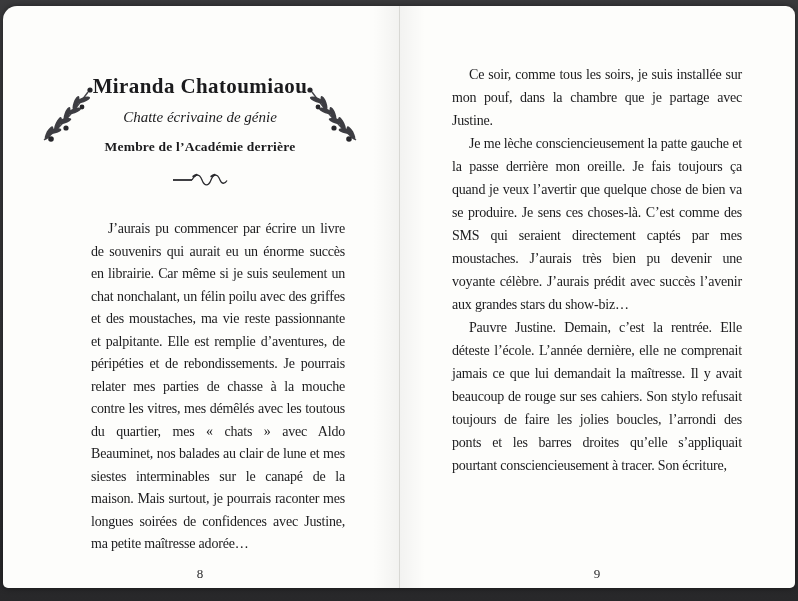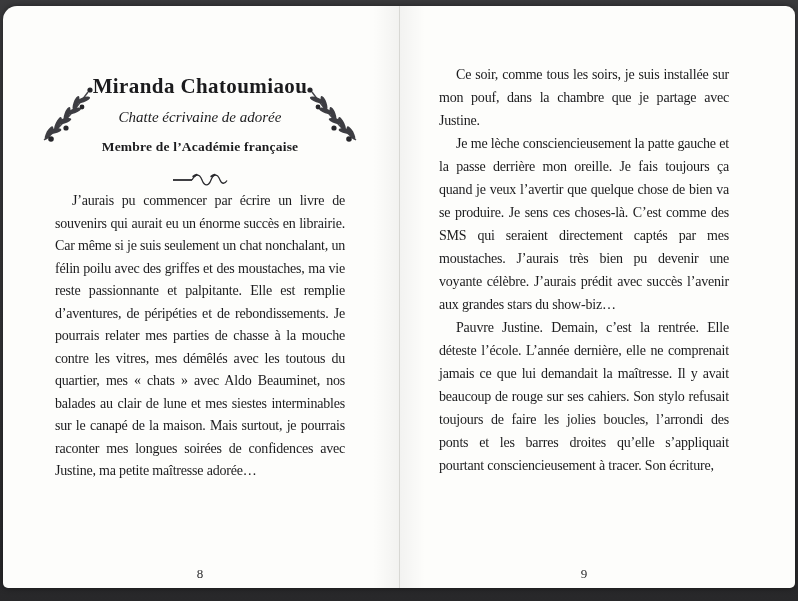--- a/index.html
+++ b/index.html
@@ -52,21 +52,21 @@
     background: linear-gradient(to left, rgba(0,0,0,0), rgba(0,0,0,0.045));
   }
   .page {
     position: absolute;
     top: 0;
     width: 290px;
     height: 100%;
     color: #1b1b1d;
   }
   .page-left  { left: 52px; }
-  .page-right { left: 436px; }
+  .page-right { left: 449px; }
 
   
   .chapter-header {
     position: absolute;
     top: 68px;
     left: 0;
     right: 0;
     text-align: center;
   }
   .chapter-title {
@@ -104,21 +104,21 @@
 
   
   .body-text {
     position: absolute;
     left: 0;
     right: 0;
     font-size: 14px;
     letter-spacing: -0.2px;
     line-height: 22.5px;
   }
-  .page-left  .body-text { top: 184px; }
+  .page-left  .body-text { top: 212px; margin-left: 36px; }
   .page-right .body-text { top: 57px; line-height: 23px; }
   .para {
     margin: 0;
     text-indent: 17px;
     text-align: justify;
     hyphens: auto;
     -webkit-hyphens: auto;
   }
   .page-number {
     position: absolute;
@@ -182,22 +182,22 @@
             <g fill="#26262a">
               <circle cx="13" cy="55" r="2.8"></circle>
               <circle cx="28" cy="44" r="2.6"></circle>
               <circle cx="44" cy="23" r="2.4"></circle>
               <circle cx="52" cy="6" r="2.6"></circle>
             </g>
           </svg>
         </span>
 
         <h1 class="chapter-title">Miranda Chatoumiaou</h1>
-        <div class="chapter-subtitle">Chatte écrivaine de adorée</div>
-        <div class="chapter-affiliation">Membre de l’Académie française</div>
+        <div class="chapter-subtitle">Chatte écrivaine de génie</div>
+        <div class="chapter-affiliation">Membre de l’Académie derrière</div>
 
         <div class="divider">
           <svg width="58" height="20" viewBox="0 0 58 20" xmlns="http://www.w3.org/2000/svg">
             <path d="M2 10 H21" stroke="#2a2a2e" stroke-width="1.8" fill="none"></path>
             <path d="M21 10 C24.5 3.5, 28.5 3.5, 31 10 C33.5 16.5, 37.5 16.5, 40 10 C42.5 3.5, 46.5 3.5, 49 10 C50.8 14.5, 54 14, 56 10.5" stroke="#2a2a2e" stroke-width="1.3" fill="none"></path>
             <ellipse cx="24" cy="5.5" rx="3" ry="1.2" fill="#2a2a2e" transform="rotate(-25 24 5.5)"></ellipse>
             <ellipse cx="42" cy="5.5" rx="3" ry="1.2" fill="#2a2a2e" transform="rotate(-25 42 5.5)"></ellipse>
           </svg>
         </div>
       </div>

